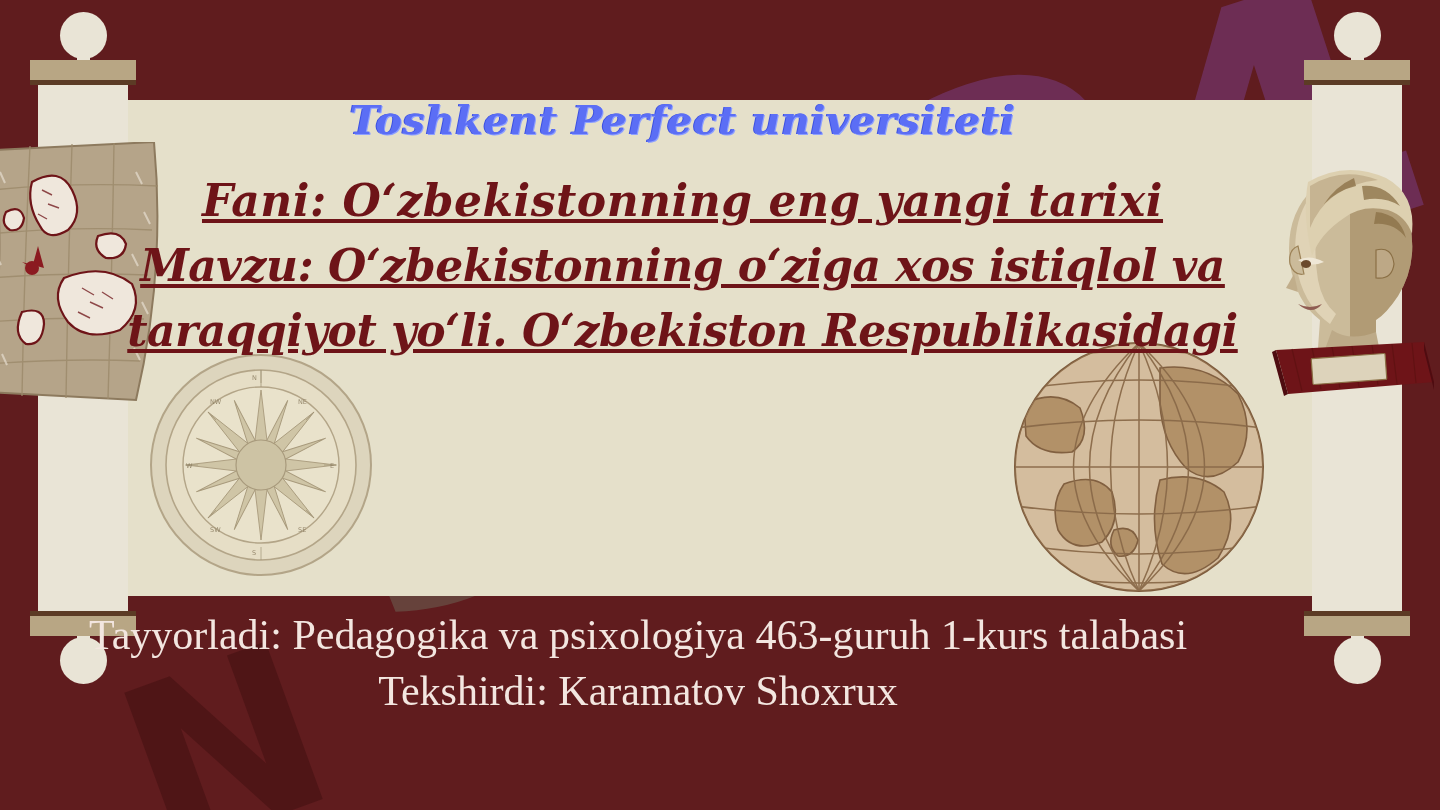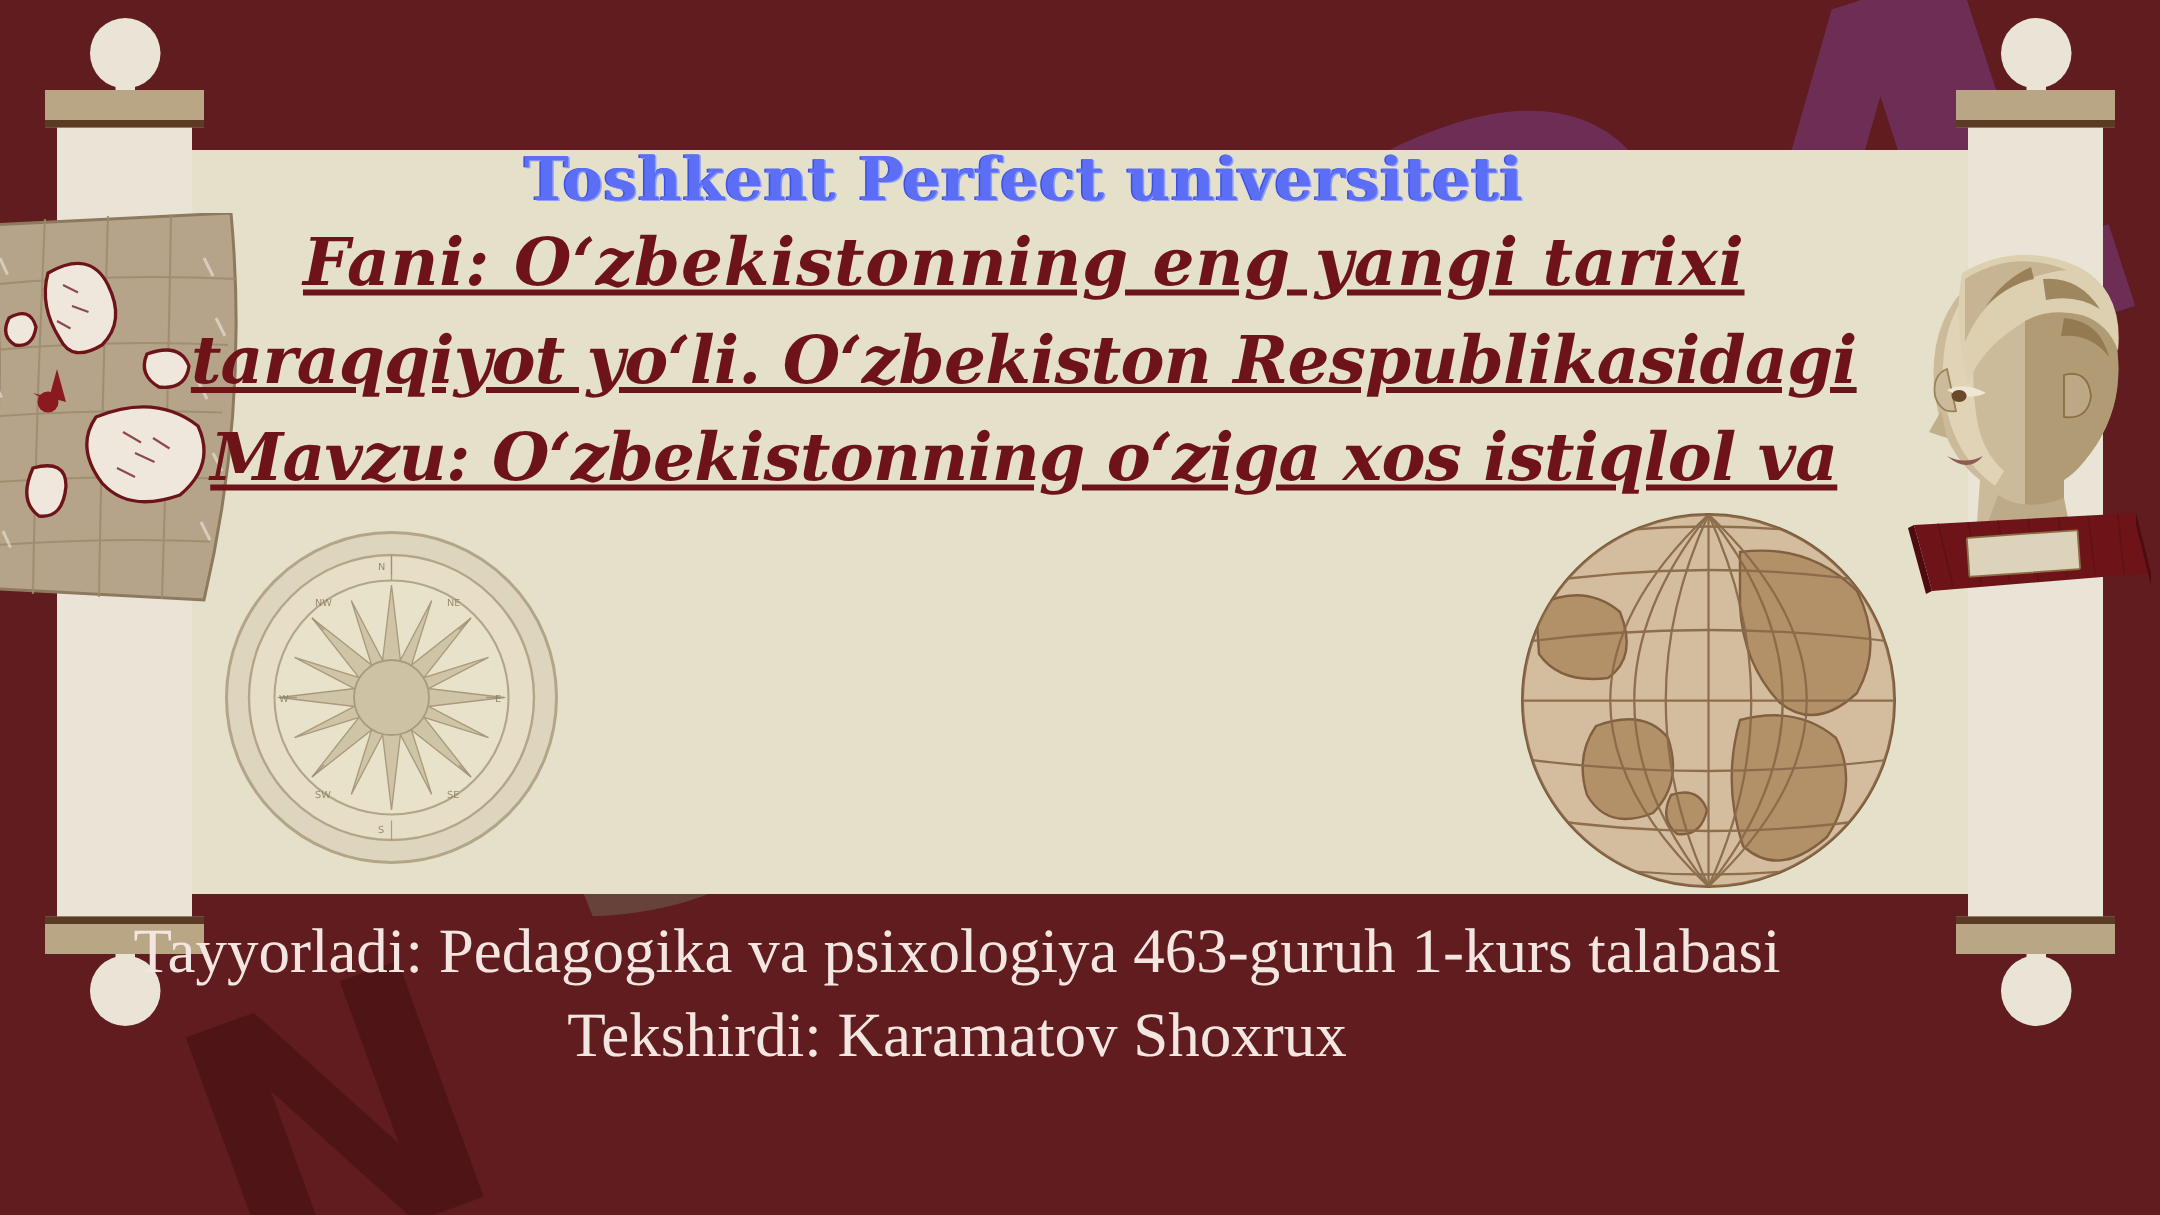--- a/index.html
+++ b/index.html
@@ -138,25 +138,26 @@
   .paper-text {
     position: absolute;
     left: 90px;
     top: 96px;
     width: 1185px;
     text-align: center;
     z-index: 12;
   }
   .title-uni {
     font-family: "DejaVu Serif", serif;
+    font-style: italic;
     font-weight: 700;
     font-size: 40px;
     color: #5b6ef5;
     text-shadow: 1px 1px 0 #8ea0ff, -1px 0 0 #3b50e0;
-    margin-bottom: 0;
+    margin-bottom: 25px;
     letter-spacing: 0.5px;
   }
   .body-line {
     font-family: "DejaVu Serif", serif;
     font-style: italic;
     font-weight: 700;
     font-size: 44px;
     line-height: 1.48;
     color: #6e1418;
     letter-spacing: 0.5px;
@@ -405,22 +406,22 @@
           <line x1="134" y1="192" x2="139" y2="232"></line>
         <line x1="154" y1="191" x2="158" y2="231"></line>
       </g>
       <rect x="54" y="204" width="74" height="26" rx="1" fill="#ddd3bb" stroke="#8a6f45" stroke-width="1.2" transform="rotate(-4 91 217)"></rect>
     </g>
   </svg>
 
   <div class="paper-text">
     <div class="title-uni">Toshkent Perfect universiteti</div>
     <div class="body-line">Fani: Oʻzbekistonning eng yangi tarixi</div>
+    <div class="body-line wide">Mavzu: Oʻzbekistonning oʻziga xos istiqlol va</div>
     <div class="body-line wide">taraqqiyot yoʻli. Oʻzbekiston Respublikasidagi</div>
-    <div class="body-line wide">Mavzu: Oʻzbekistonning oʻziga xos istiqlol va</div>
   </div>
 
   <div class="footer">
     <div class="footer-line">Tayyorladi: Pedagogika va psixologiya 463-guruh 1-kurs talabasi</div>
     <div class="footer-line">Tekshirdi: Karamatov Shoxrux</div>
   </div>
 
 </div>
 
 </body></html>

